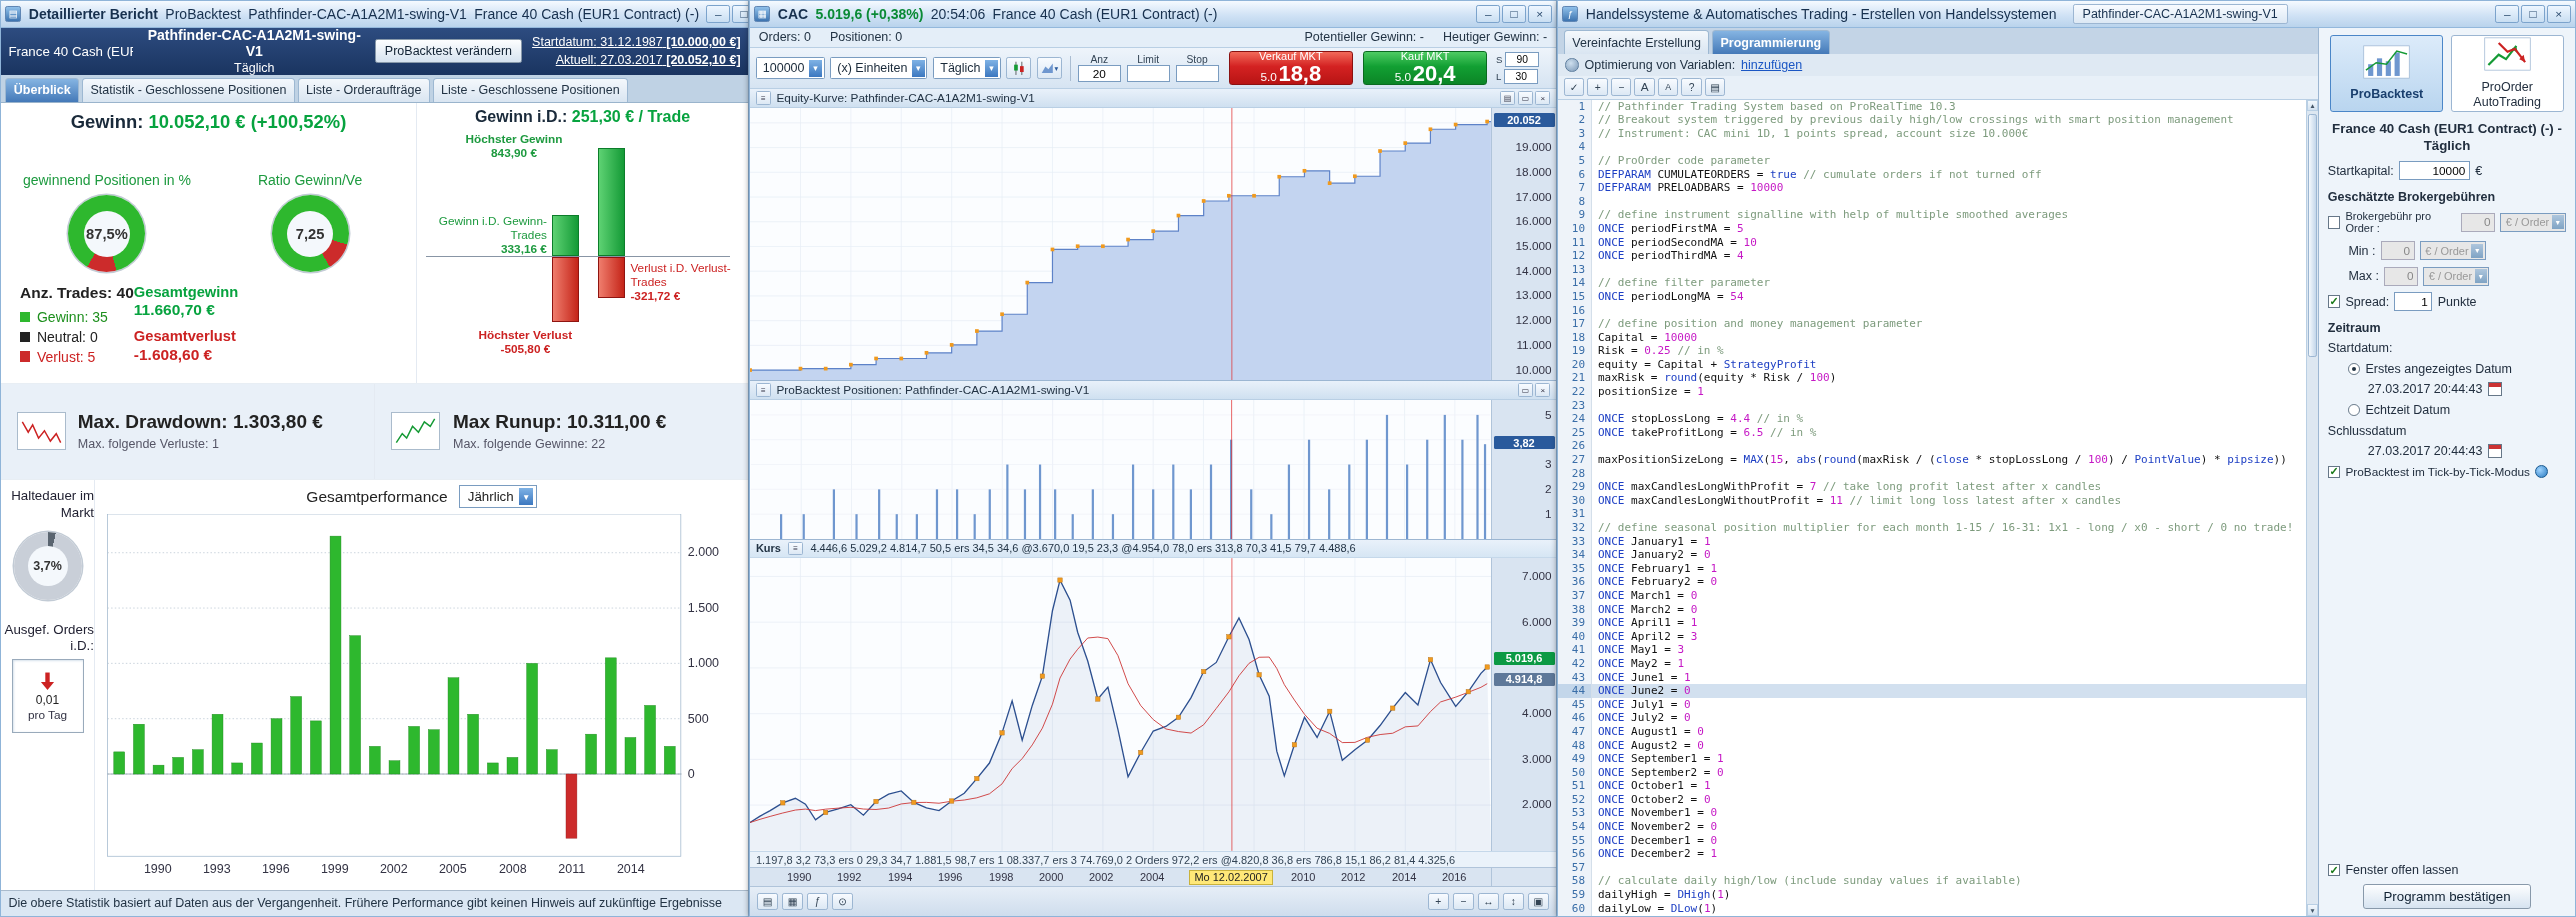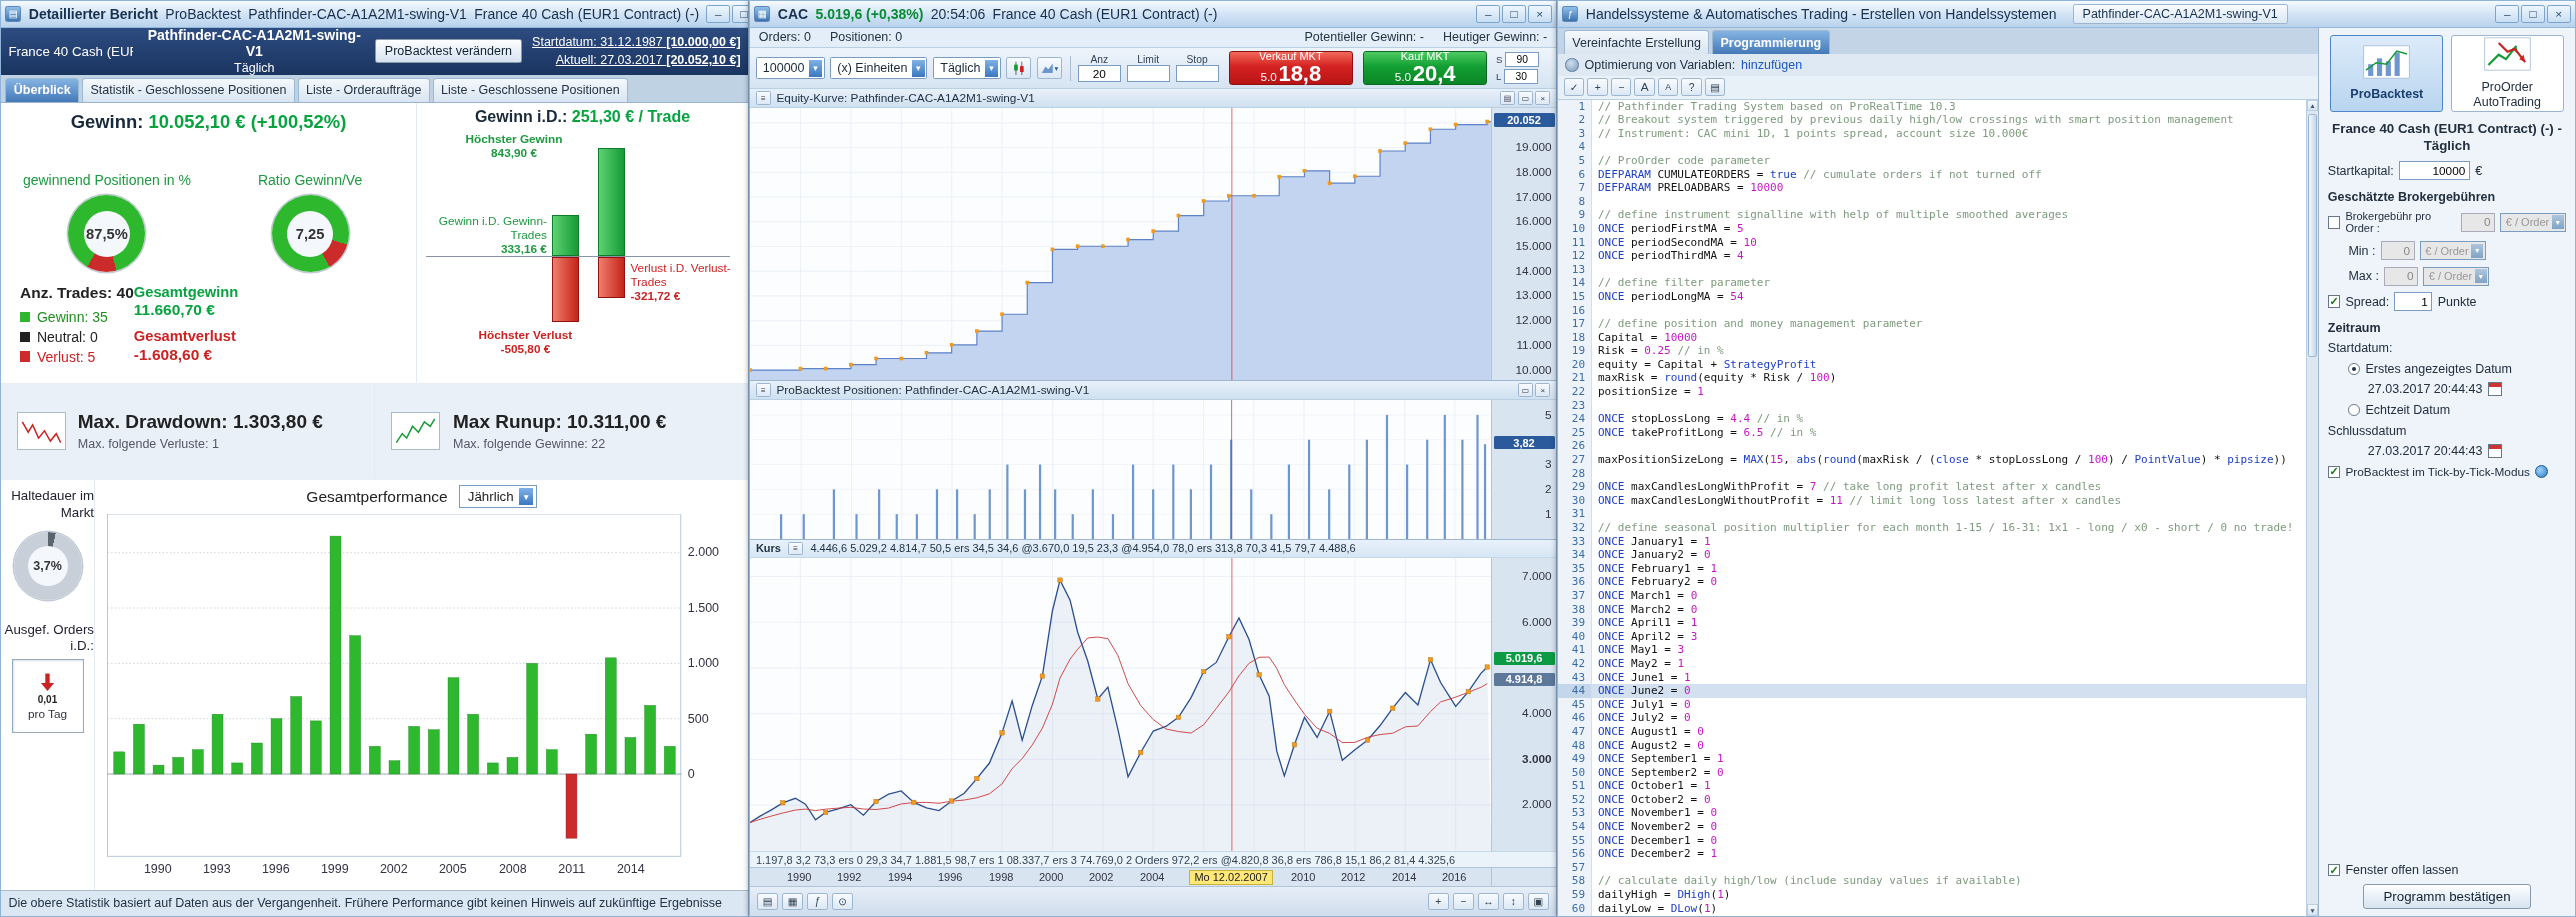--- a/index.html
+++ b/index.html
@@ -62,21 +62,21 @@
 .ddband{height:96px;flex:none;display:flex;align-items:center;border-bottom:1.5px groove #e8eef4;background:#e9f0f8;}
 .ddcell{flex:1;display:flex;align-items:center;gap:11.8px;padding:0 16px;height:100%;}
 .ddcell+.ddcell{border-left:1.5px groove #e4eaf2;gap:13px;}
 .ddicon{flex:none;width:49px;height:38px;background:#fff;border:0.7px solid #aabbcc;display:flex;align-items:center;justify-content:center;}
 .ddtext .l1{font-size:19px;font-weight:bold;color:#222;}
 .ddtext .l3{font-size:12.5px;color:#556;margin-top:3.7px;}
 .bband{flex:1;display:flex;min-height:0;}
 .hcol{width:94px;flex:none;border-right:1.5px groove #e4eaf2;display:flex;flex-direction:column;align-items:center;padding-top:8.8px;gap:4.4px;}
 .hlabel{font-size:13.3px;text-align:right;color:#223;line-height:1.25;}
 .obox{width:72px;height:74px;background:#fff;border:0.7px solid #99aabb;box-shadow:inset 0.7px 0.7px 2.2px #cfdce8;display:flex;flex-direction:column;align-items:center;justify-content:center;gap:1.5px;}
-.oval{font-size:10px;font-weight:bold;color:#222;}
+.oval{font-size:12px;font-weight:normal;color:#222;}
 .ounit{font-size:11.8px;color:#334;}
 .perf{flex:1;display:flex;flex-direction:column;padding:2.9px 7.4px 4.4px;min-width:0;}
 .pfhead{display:flex;align-items:center;justify-content:center;gap:11.8px;font-size:15.5px;margin:2.9px 0 1.5px;color:#222;}
 .dropdown{background:#fff;border:0.7px solid #7a9cc0;padding:2.9px 22px 2.9px 7.4px;font-size:13.3px;position:relative;}
 .dropdown::after{content:"▾";position:absolute;right:2.2px;top:2.2px;bottom:2.2px;width:14.7px;background:linear-gradient(#7fb2e5,#3c78c0);color:#fff;display:flex;align-items:center;justify-content:center;font-size:9.6px;}
 .pfchart{flex:1;position:relative;margin:4.4px 2.9px 1.5px 4.4px;}
 .pfy{position:absolute;font-size:12.5px;color:#334;}
 .pfx{position:absolute;font-size:12.5px;color:#334;width:34px;text-align:center;}
 .rfooter{height:26.5px;flex:none;background:#dbe7f3;border-top:0.7px solid #aabbcc;display:flex;align-items:center;padding:0 7.4px;font-size:12.5px;color:#223344;}
 
@@ -118,21 +118,21 @@
 .tl{flex:1;position:relative;background:#d9e4f1;border-top:0.7px solid #b0c4da;font-size:11px;color:#334;overflow:hidden;}
 .tl .yr{position:absolute;top:2.9px;}
 .datebox{position:absolute;top:1.5px;background:#ffe878;border:0.7px solid #c9b23c;padding:0.7px 4.4px;font-size:11px;color:#222;white-space:nowrap;}
 .tlcorner{width:65px;flex:none;background:#d9e4f1;border-top:0.7px solid #b0c4da;border-left:0.7px solid #b0c4da;}
 .bbar{height:29.5px;flex:none;background:linear-gradient(#e6eef7,#cfdded);border-top:0.7px solid #b0c4da;display:flex;align-items:center;gap:4.4px;padding:0 7.4px;}
 
 .ebody{flex:1;display:flex;min-height:0;}
 .eleft{flex:1;display:flex;flex-direction:column;min-width:0;border-right:0.7px solid #9cb6d2;}
 .etabs{height:26.5px;flex:none;background:#c3d4e6;display:flex;align-items:flex-end;padding:2.9px 5.9px 0;gap:2.9px;}
 .optrow{height:22px;flex:none;background:#dfe9f3;display:flex;align-items:center;gap:5.9px;padding:0 7.4px;font-size:12.5px;color:#223344;}
-.optlink{color:#1a56c4;}
+.optlink{color:#1a56c4;text-decoration:underline;}
 .gearicon{width:13.3px;height:13.3px;border-radius:50%;background:radial-gradient(circle at 40% 35%,#cfe0ef,#7a97b6);border:0.7px solid #5f7f9f;flex:none;}
 .iconrow{height:23.6px;flex:none;background:#e8f0f8;border-bottom:0.7px solid #b9cfe4;display:flex;align-items:center;gap:2.9px;padding:0 5.9px;}
 .codewrap{flex:1;display:flex;min-height:0;background:#fff;}
 .codelines{flex:1;overflow:hidden;font-family:"DejaVu Sans Mono",monospace;font-size:11px;line-height:13.6px;min-width:0;}
 .cl{display:flex;height:13.6px;white-space:pre;}
 .cl.active{background:#d2e0ef;}
 .ln{width:34px;flex:none;text-align:right;padding-right:5.9px;color:#3a6ea8;background:#eef3f9;border-right:0.7px solid #d4dfea;}
 .cl.active .ln{background:#c3d6ea;}
 .ct{padding-left:5.9px;color:#111;}
 .kw{color:#1d3fc4;}
@@ -668,21 +668,21 @@
             <rect x="868.683673469385" y="200.46249999999998" width="6" height="6" fill="#f09a1e" stroke="#b5721a" stroke-width="0.6"></rect>
             <rect x="919.9591836734666" y="134.70937500000002" width="6" height="6" fill="#f09a1e" stroke="#b5721a" stroke-width="0.6"></rect>
             <rect x="971.234693877548" y="178.13125000000002" width="6" height="6" fill="#f09a1e" stroke="#b5721a" stroke-width="0.6"></rect>
             <rect x="996.8724489795887" y="144.65918749999997" width="6" height="6" fill="#f09a1e" stroke="#b5721a" stroke-width="0.6"></rect>
             <line x1="653.5918367346882" x2="653.5918367346882" y1="0" y2="397" stroke="#e03030"></line>
           </svg></div>
       <div class="scale">
           <span class="tick" style="top: 11px;">7.000</span>
           <span class="tick" style="top: 57px;">6.000</span>
           <span class="tick" style="top: 148px;">4.000</span>
-          <span class="tick" style="top: 194px; font-weight: bold;">3.000</span>
+          <span class="tick" style="top: 194px;">3.000</span>
           <span class="tick" style="top: 239px;">2.000</span>
           <span class="cur green" style="top: 94px;">5.019,6</span>
           <span class="cur gray" style="top: 115px;">4.914,8</span>
         </div>
     </div>
     <div class="pbottominfo">1.197,8  3,2  73,3 ers 0  29,3  34,7  1.881,5  98,7 ers 1  08.337,7 ers 3  74.769,0  2 Orders 972,2 ers  @4.820,8  36,8 ers  786,8  15,1  86,2  81,4  4.325,6</div>
     <div class="tlrow">
       <div class="tl">
           <span class="yr" style="left: 37px;">1990</span>
           <span class="yr" style="left: 87px;">1992</span>

